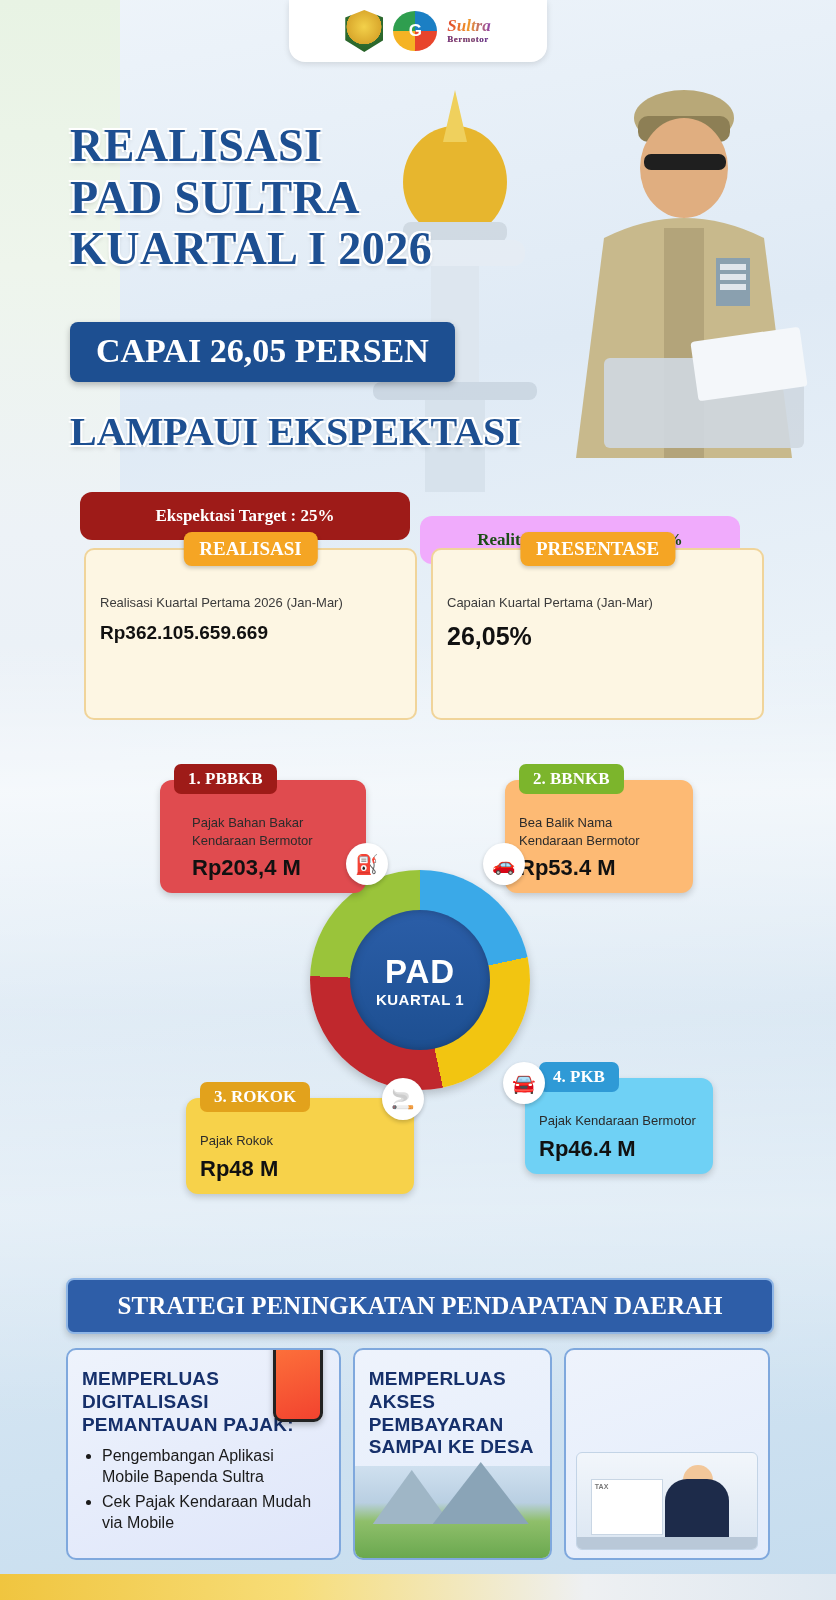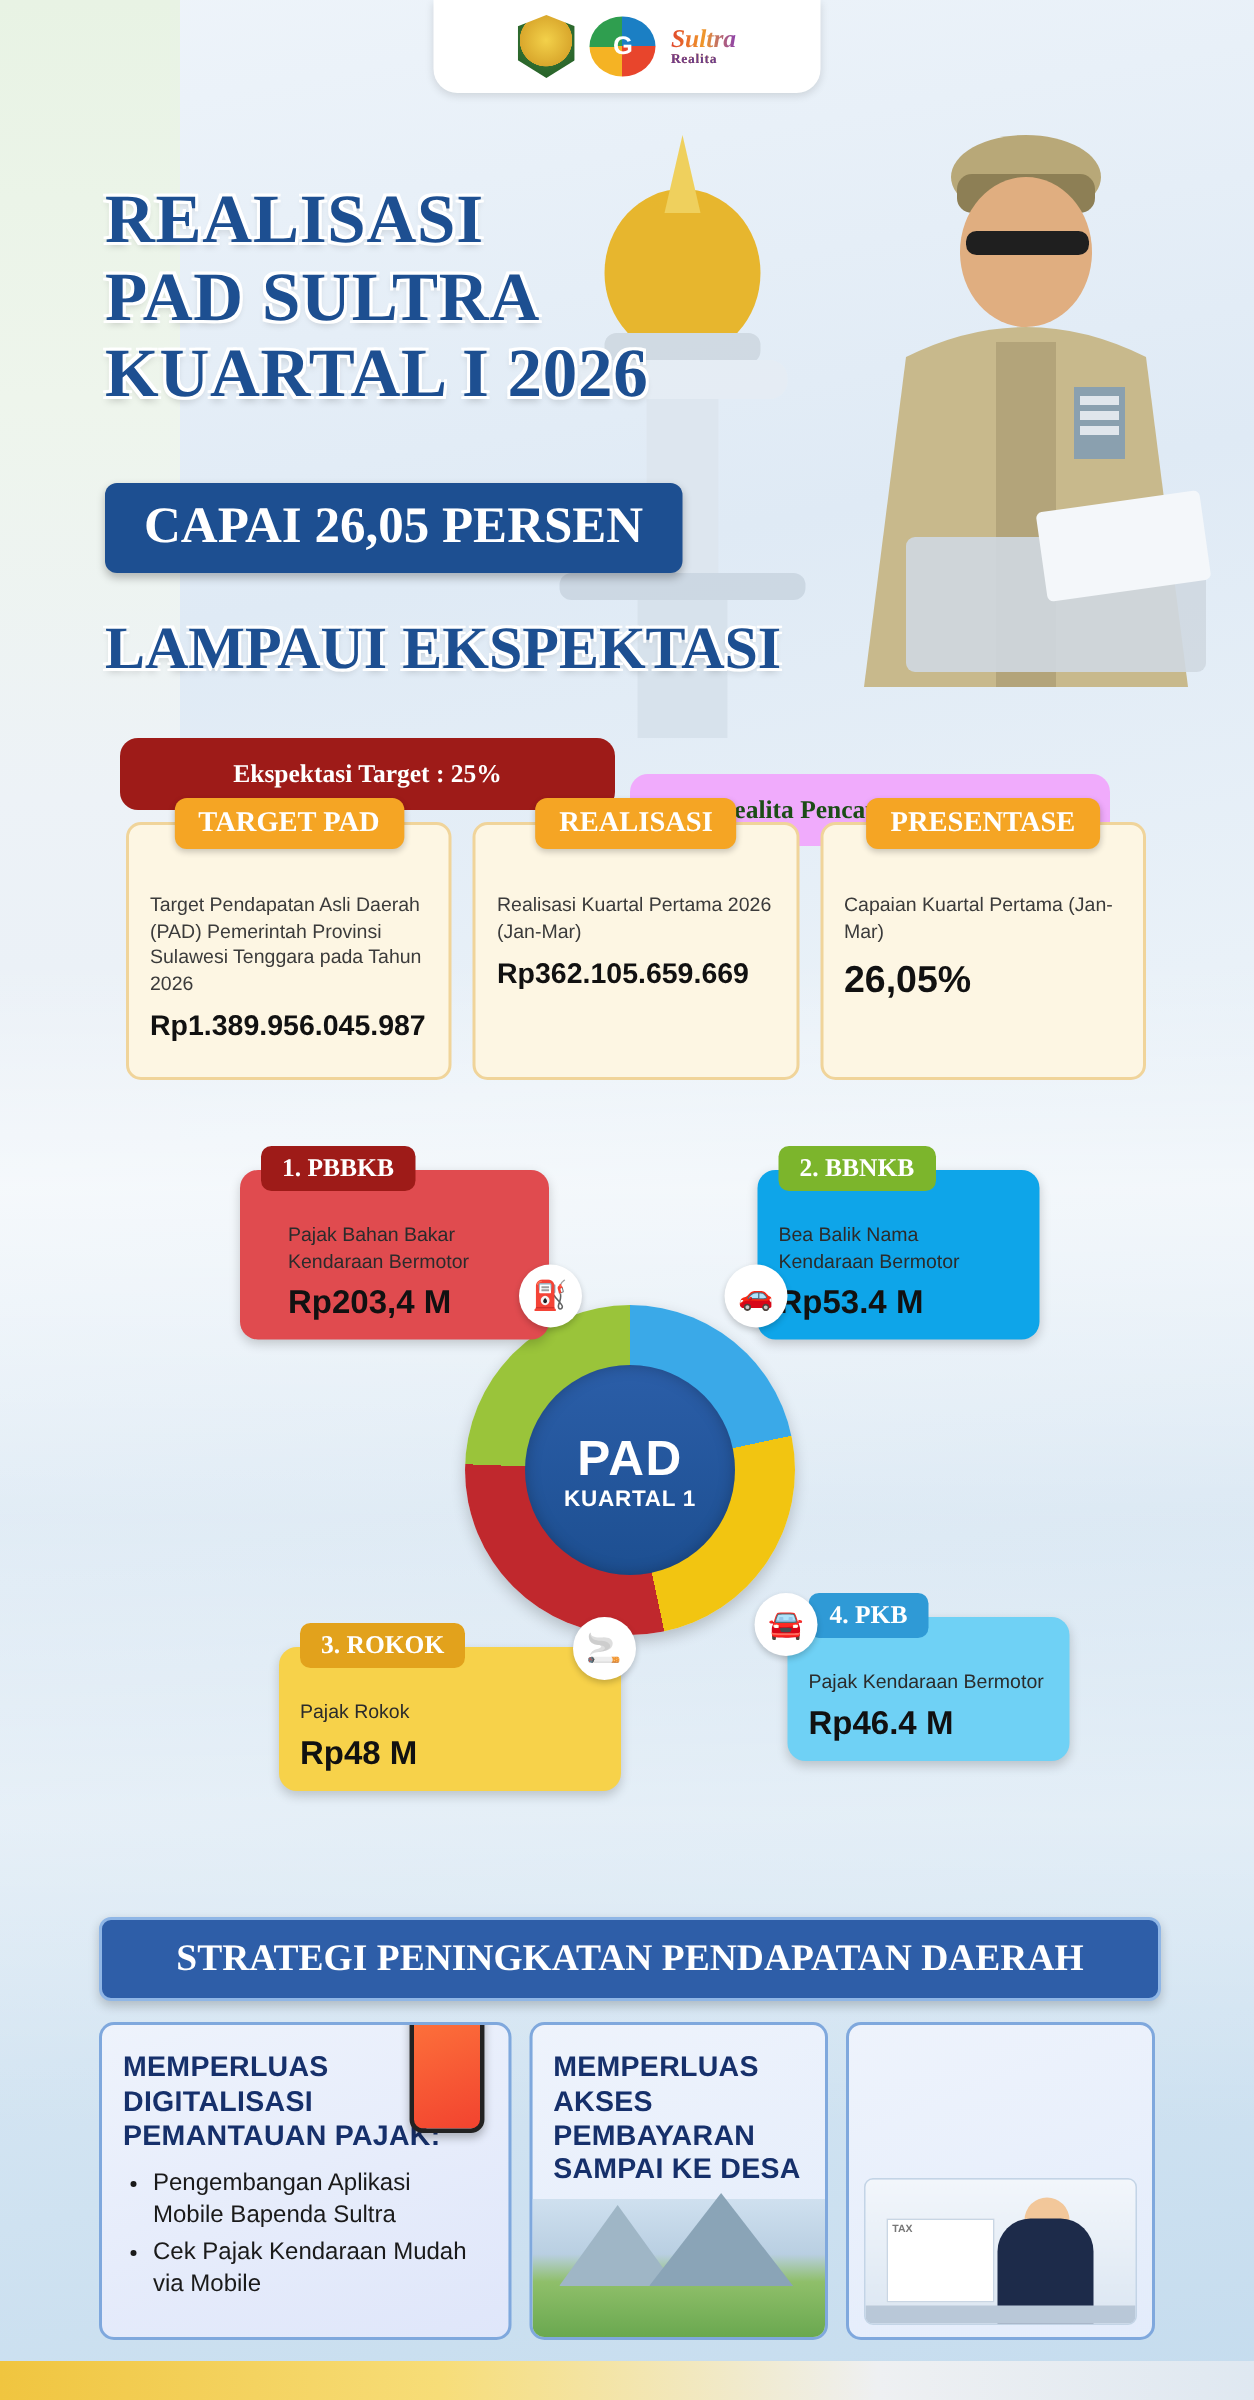--- a/index.html
+++ b/index.html
@@ -85,21 +85,21 @@
   .seg .stag{position:absolute;top:-16px;left:14px;border-radius:7px;padding:5px 14px;color:#fff;
     font-family:"Liberation Serif",serif;font-weight:bold;font-size:17px;white-space:nowrap;}
   .seg .sdesc{font-size:13px;line-height:1.35;color:#2b2b2b;}
   .seg .samt{margin-top:6px;font-size:22px;font-weight:bold;color:#111;}
   .seg .bubble{position:absolute;width:42px;height:42px;border-radius:50%;background:#fff;
     display:flex;align-items:center;justify-content:center;font-size:19px;box-shadow:0 2px 4px rgba(0,0,0,.2);}
 
   .seg.s1{left:160px;top:780px;background:#e04b4f;padding-left:32px;}
   .seg.s1 .stag{background:#9e1b18;}
   .seg.s1 .bubble{right:-22px;bottom:8px;}
-  .seg.s2{left:505px;top:780px;background:#0ea5e9;}
+  .seg.s2{left:505px;top:780px;background:#fdba74;}
   .seg.s2 .stag{background:#7cb52c;}
   .seg.s2 .bubble{left:-22px;bottom:8px;}
   .seg.s3{left:186px;top:1098px;background:#f7d24a;width:200px;}
   .seg.s3 .stag{background:#e2a21c;}
   .seg.s3 .bubble{right:-10px;top:-20px;}
   .seg.s4{left:525px;top:1078px;background:#6fd1f5;}
   .seg.s4 .stag{background:#2f9ad6;}
   .seg.s4 .bubble{left:-22px;top:-16px;}
 
   
@@ -140,21 +140,21 @@
 <div class="bg-left"></div>
 <div class="bg-wave w1"></div>
 <div class="bg-wave w2"></div>
 <div class="bg-bottom"></div>
 
 <div class="logobar">
   <div class="logo-emblem"></div>
   <div class="logo-g">G</div>
   <div class="logo-text">
     <span>Sultra</span>
-    <small>Realita</small>
+    <small>Bermotor</small>
   </div>
 </div>
 
 <svg class="tower" viewBox="0 0 200 420">
   <ellipse cx="100" cy="110" rx="52" ry="56" fill="#e8b424"></ellipse>
   <path d="M100 18 L112 70 L88 70 Z" fill="#f0cf55"></path>
   <rect x="48" y="150" width="104" height="20" rx="8" fill="#cfd9e2"></rect>
   <rect x="30" y="168" width="140" height="26" rx="12" fill="#e6edf4"></rect>
   <rect x="76" y="194" width="48" height="120" fill="#dde6ef"></rect>
   <rect x="18" y="310" width="164" height="18" rx="8" fill="#cbd7e3"></rect>
@@ -185,25 +185,20 @@
 <div class="lampaui">
   <h2>LAMPAUI  EKSPEKTASI</h2>
 </div>
 
 <div class="pill-row">
   <div class="pill expect">Ekspektasi Target : 25%</div>
   <div class="pill real">Realita Pencapaian: 26,05%</div>
 </div>
 
 <div class="cards">
-  <div class="card c1">
-    <div class="tag">TARGET PAD</div>
-    <div class="desc">Target Pendapatan Asli Daerah (PAD) Pemerintah Provinsi Sulawesi Tenggara pada Tahun 2026</div>
-    <div class="amount">Rp1.389.956.045.987</div>
-  </div>
   <div class="card c2">
     <div class="tag">REALISASI</div>
     <div class="desc">Realisasi Kuartal Pertama 2026 (Jan-Mar)</div>
     <div class="amount">Rp362.105.659.669</div>
   </div>
   <div class="card c3">
     <div class="tag">PRESENTASE</div>
     <div class="desc">Capaian Kuartal Pertama (Jan-Mar)</div>
     <div class="amount">26,05%</div>
   </div>

